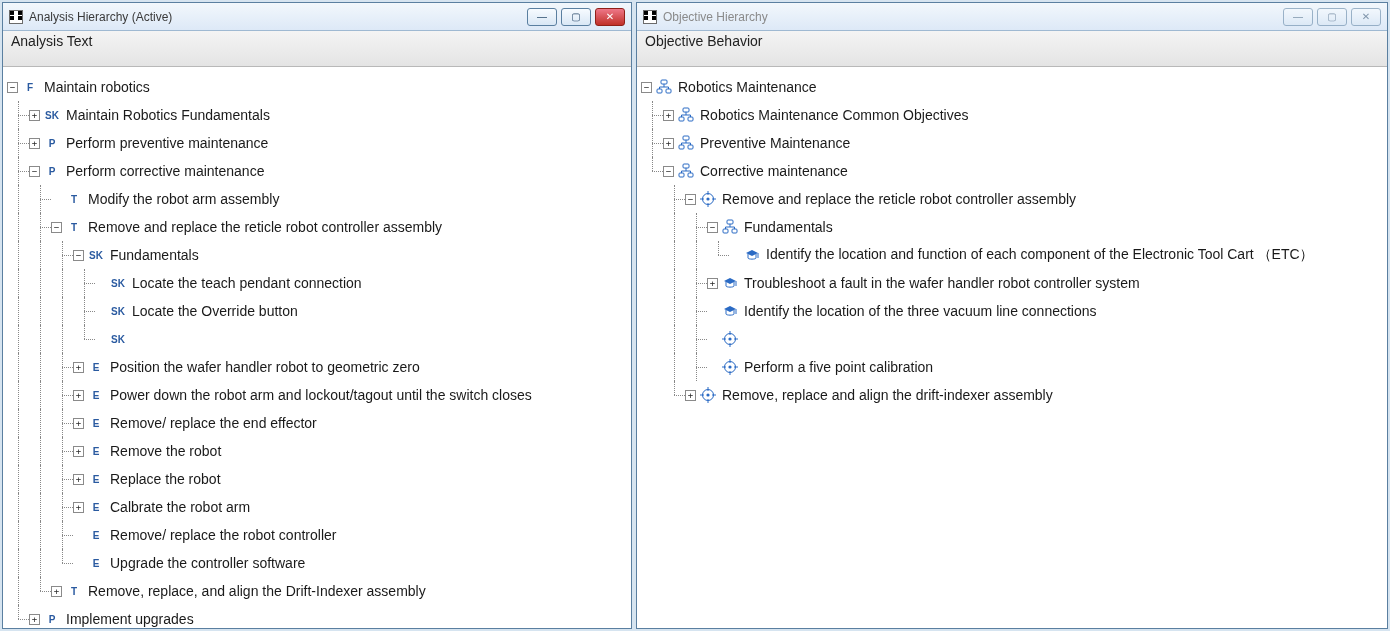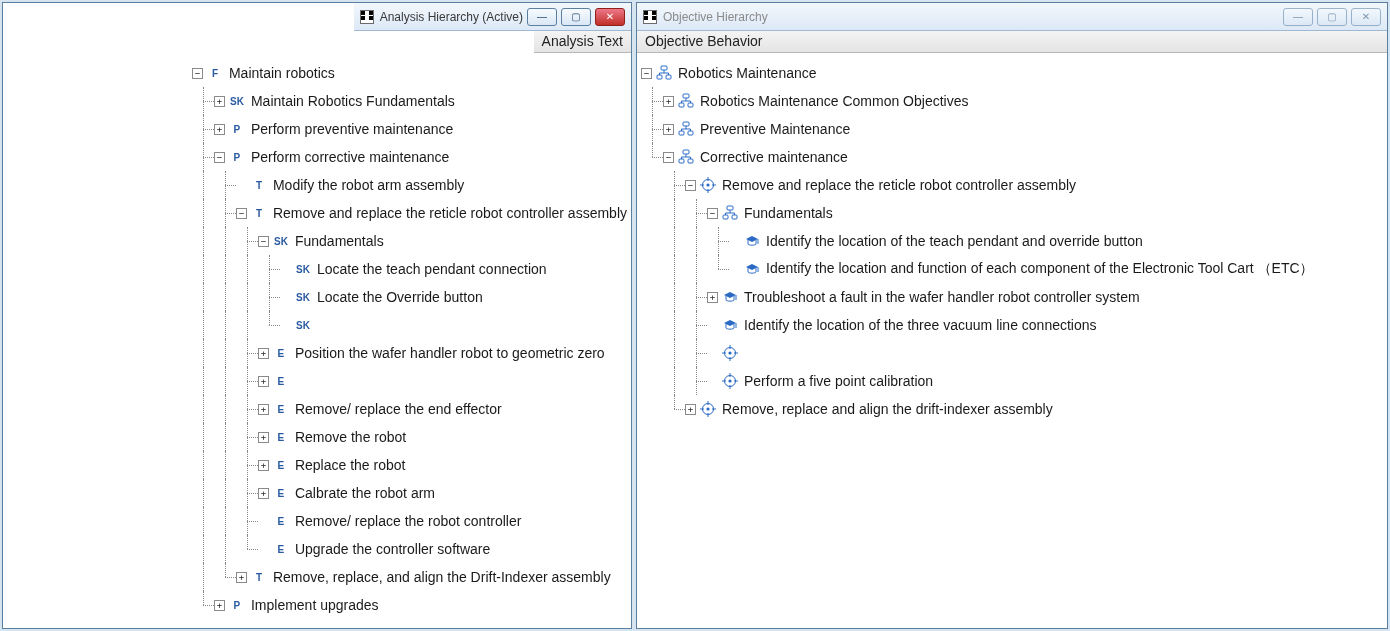--- a/index.html
+++ b/index.html
@@ -12,21 +12,21 @@
     height: 631px;
     overflow: hidden;
   }
   .window {
     display: flex;
     flex-direction: column;
     border: 1px solid #5a7fa0;
     background: #fff;
     margin: 2px;
   }
-  .window.left  { width: 630px; align-items: flex-end; }
+  .window.left  { width: 630px; }
   .window.right { flex: 1; }
   .titlebar {
     height: 28px;
     background: linear-gradient(#f2f7fc, #dde9f7);
     border-bottom: 1px solid #9fb9d2;
     display: flex;
     align-items: center;
     padding: 0 6px;
     font-size: 12px;
     color: #3a3a3a;
@@ -52,21 +52,21 @@
     font-size: 10px; color: #2a4a6a;
     cursor: pointer;
   }
   .win-btn.close-active {
     background: linear-gradient(#e78, #c03028);
     border-color: #902018;
     color: #fff;
   }
   .win-btn.inactive { opacity: 0.55; }
   .panel-heading {
-    height: 22px;
+    height: 36px;
     background: linear-gradient(#f4f4f4, #e4e4e4);
     border-bottom: 1px solid #b8b8b8;
     font-size: 14px;
     color: #222;
     padding: 2px 8px;
   }
   .tree {
     flex: 1;
     overflow: auto;
     padding: 6px 4px 10px 4px;
@@ -243,20 +243,21 @@
         <span class="toggle">+</span>
         <span class="badge">E</span>
         <span>Position the wafer handler robot to geometric zero</span>
       </div>
       <div class="node">
         <span class="conn iw "></span>
         <span class="conn iw "></span>
         <span class="conn iw branch"></span>
         <span class="toggle">+</span>
         <span class="badge">E</span>
+        <span>Power down the robot arm and lockout/tagout until the switch closes</span>
       </div>
       <div class="node">
         <span class="conn iw "></span>
         <span class="conn iw "></span>
         <span class="conn iw branch"></span>
         <span class="toggle">+</span>
         <span class="badge">E</span>
         <span>Remove/ replace the end effector</span>
       </div>
       <div class="node">
@@ -373,31 +374,20 @@
         <span class="toggle">−</span>
         <svg viewBox="0 0 16 16" class="icon-svg">
           <use href="#ic-org"></use>
         </svg>
         <span>Fundamentals</span>
       </div>
       <div class="node">
         <span class="conn iw last" style="visibility: hidden;"></span>
         <span class="conn iw "></span>
         <span class="conn iw "></span>
-        <span class="conn iw branch"></span>
-        <span class="toggle empty"></span>
-        <svg viewBox="0 0 16 16" class="icon-svg">
-          <use href="#ic-grad"></use>
-        </svg>
-        <span>Identify the location of the teach pendant and override button</span>
-      </div>
-      <div class="node">
-        <span class="conn iw last" style="visibility: hidden;"></span>
-        <span class="conn iw "></span>
-        <span class="conn iw "></span>
         <span class="conn iw branch last"></span>
         <span class="toggle empty"></span>
         <svg viewBox="0 0 16 16" class="icon-svg">
           <use href="#ic-grad"></use>
         </svg>
         <span>Identify the location and function of each component of the Electronic Tool Cart （ETC）</span>
       </div>
       <div class="node">
         <span class="conn iw last" style="visibility: hidden;"></span>
         <span class="conn iw "></span>

